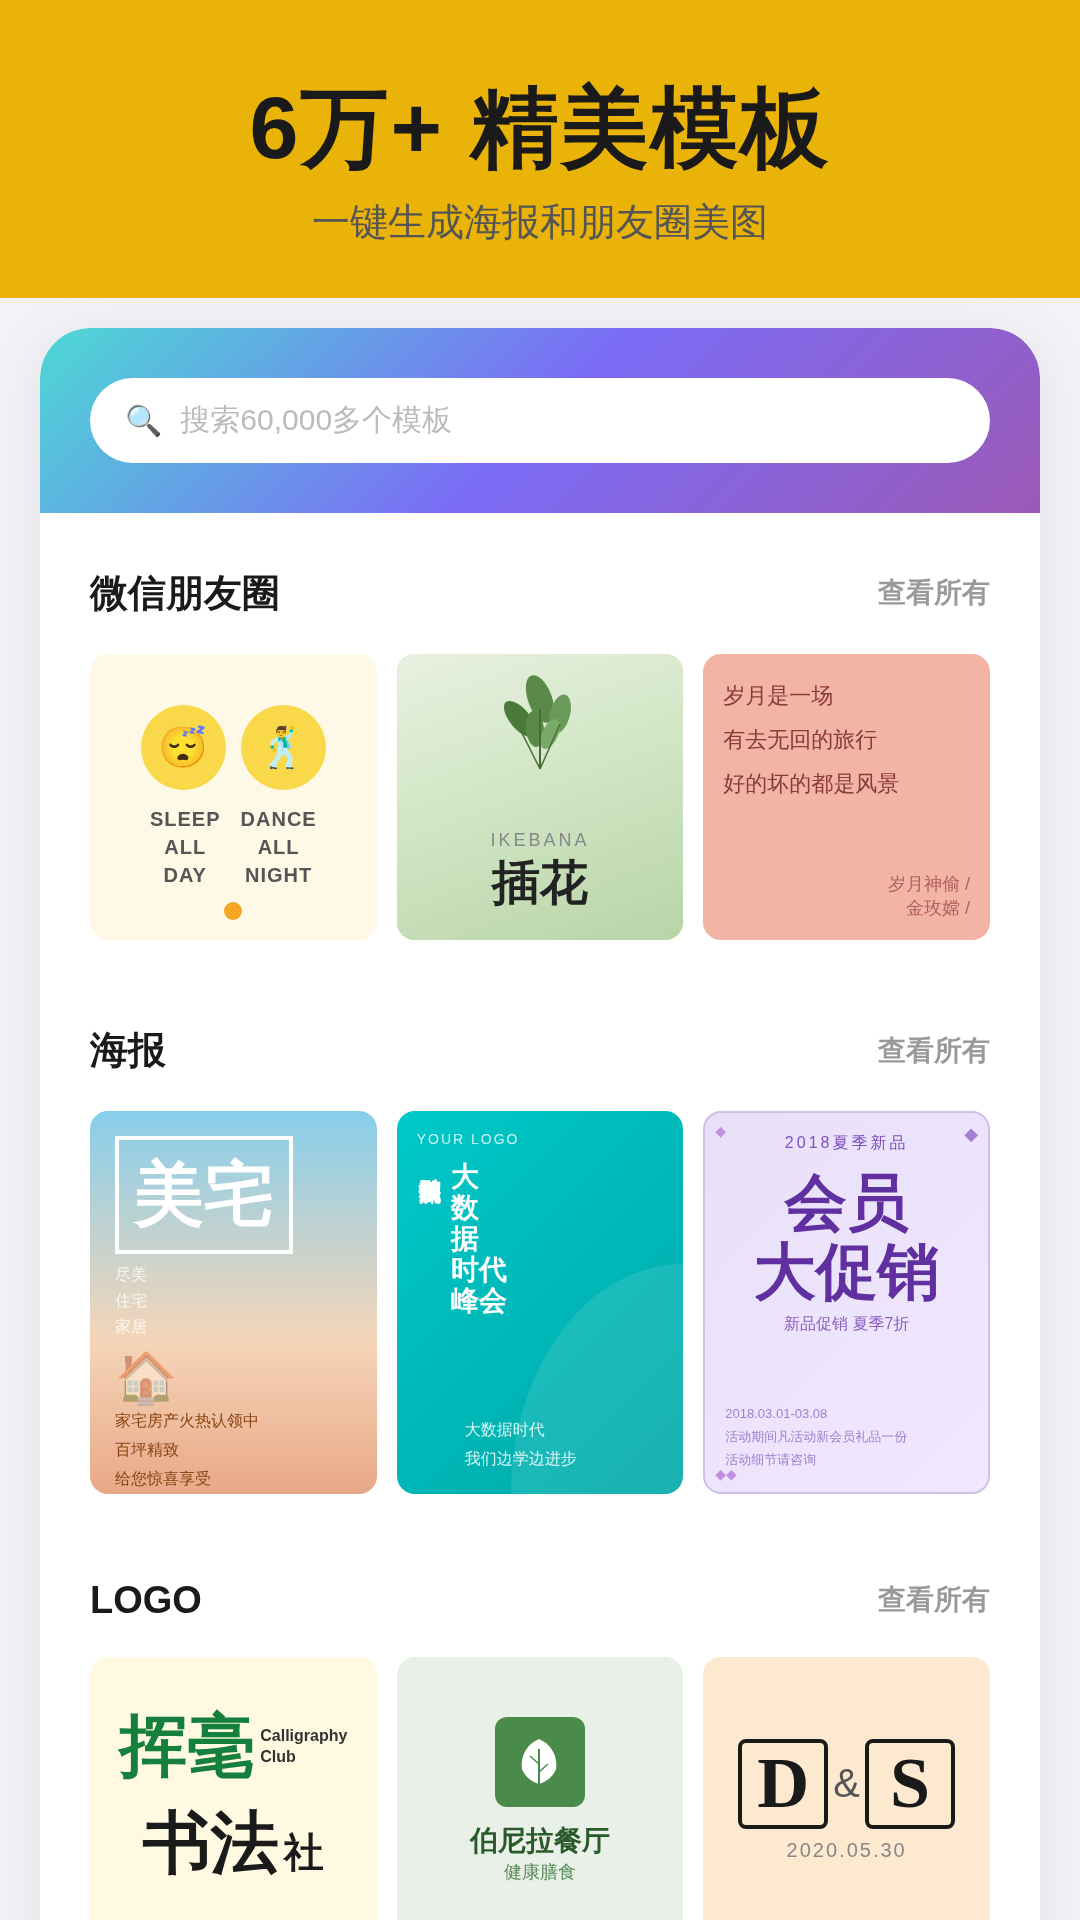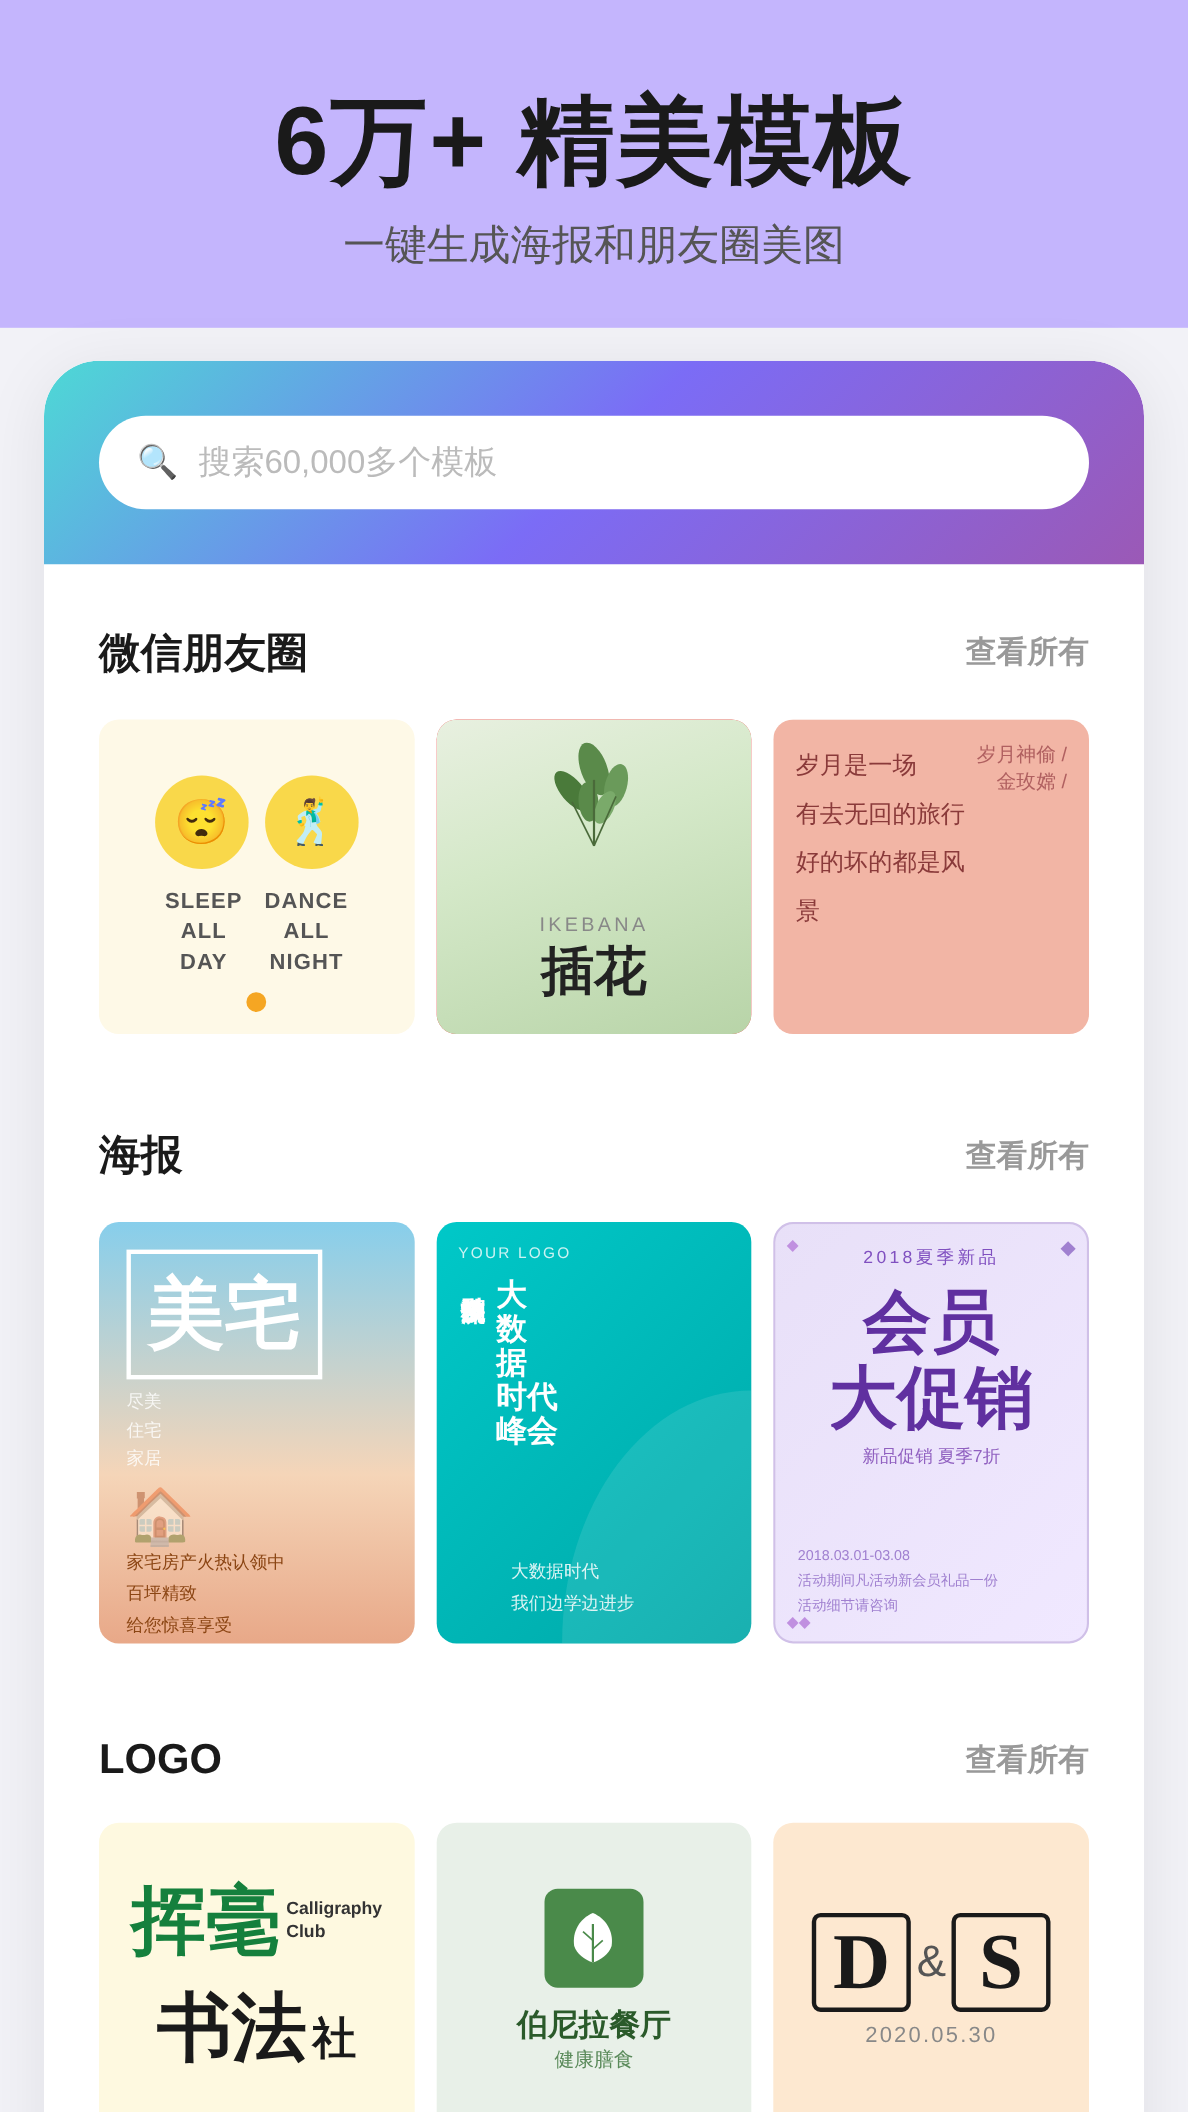--- a/index.html
+++ b/index.html
@@ -8,21 +8,21 @@
       width: 1080px;
       min-height: 1920px;
       background: #f2f2f7;
       font-family: -apple-system, 'PingFang SC', 'Helvetica Neue', sans-serif;
       overflow-x: hidden;
     }
 
     .hero-section {
       text-align: center;
       padding: 80px 60px 50px;
-      background: #c4b5fd;
+      background: #eab308;
     }
     .hero-title {
       font-size: 88px;
       font-weight: 900;
       color: #1a1a1a;
       line-height: 1.1;
       letter-spacing: 2px;
     }
     .hero-subtitle {
       font-size: 38px;
@@ -136,21 +136,21 @@
       width: 18px; height: 18px;
       background: #f5a623;
       border-radius: 50%;
       position: absolute;
       bottom: 20px;
       left: 50%;
       transform: translateX(-50%);
     }
 
     .card-ikebana {
-      background: #ef4444;
+      background: #fdba74;
       position: relative;
       overflow: hidden;
     }
     .card-ikebana-img {
       width: 100%;
       height: 100%;
       background: linear-gradient(160deg, #e8f0e0 0%, #d4e8c8 40%, #b8d4a8 100%);
       position: relative;
       display: flex;
       flex-direction: column;
@@ -368,21 +368,21 @@
       margin-top: 10px;
       letter-spacing: 2px;
     }
 
     .poem-card-inner {
       width: 100%;
       height: 100%;
       background: #f2b5a5;
       padding: 20px;
       display: flex;
-      flex-direction: row;
+      flex-direction: column;
     }
     .poem-lines {
       font-size: 22px;
       color: #8a3a3a;
       line-height: 2;
       font-family: serif;
       flex: 1;
     }
     .poem-sig {
       font-size: 18px;

